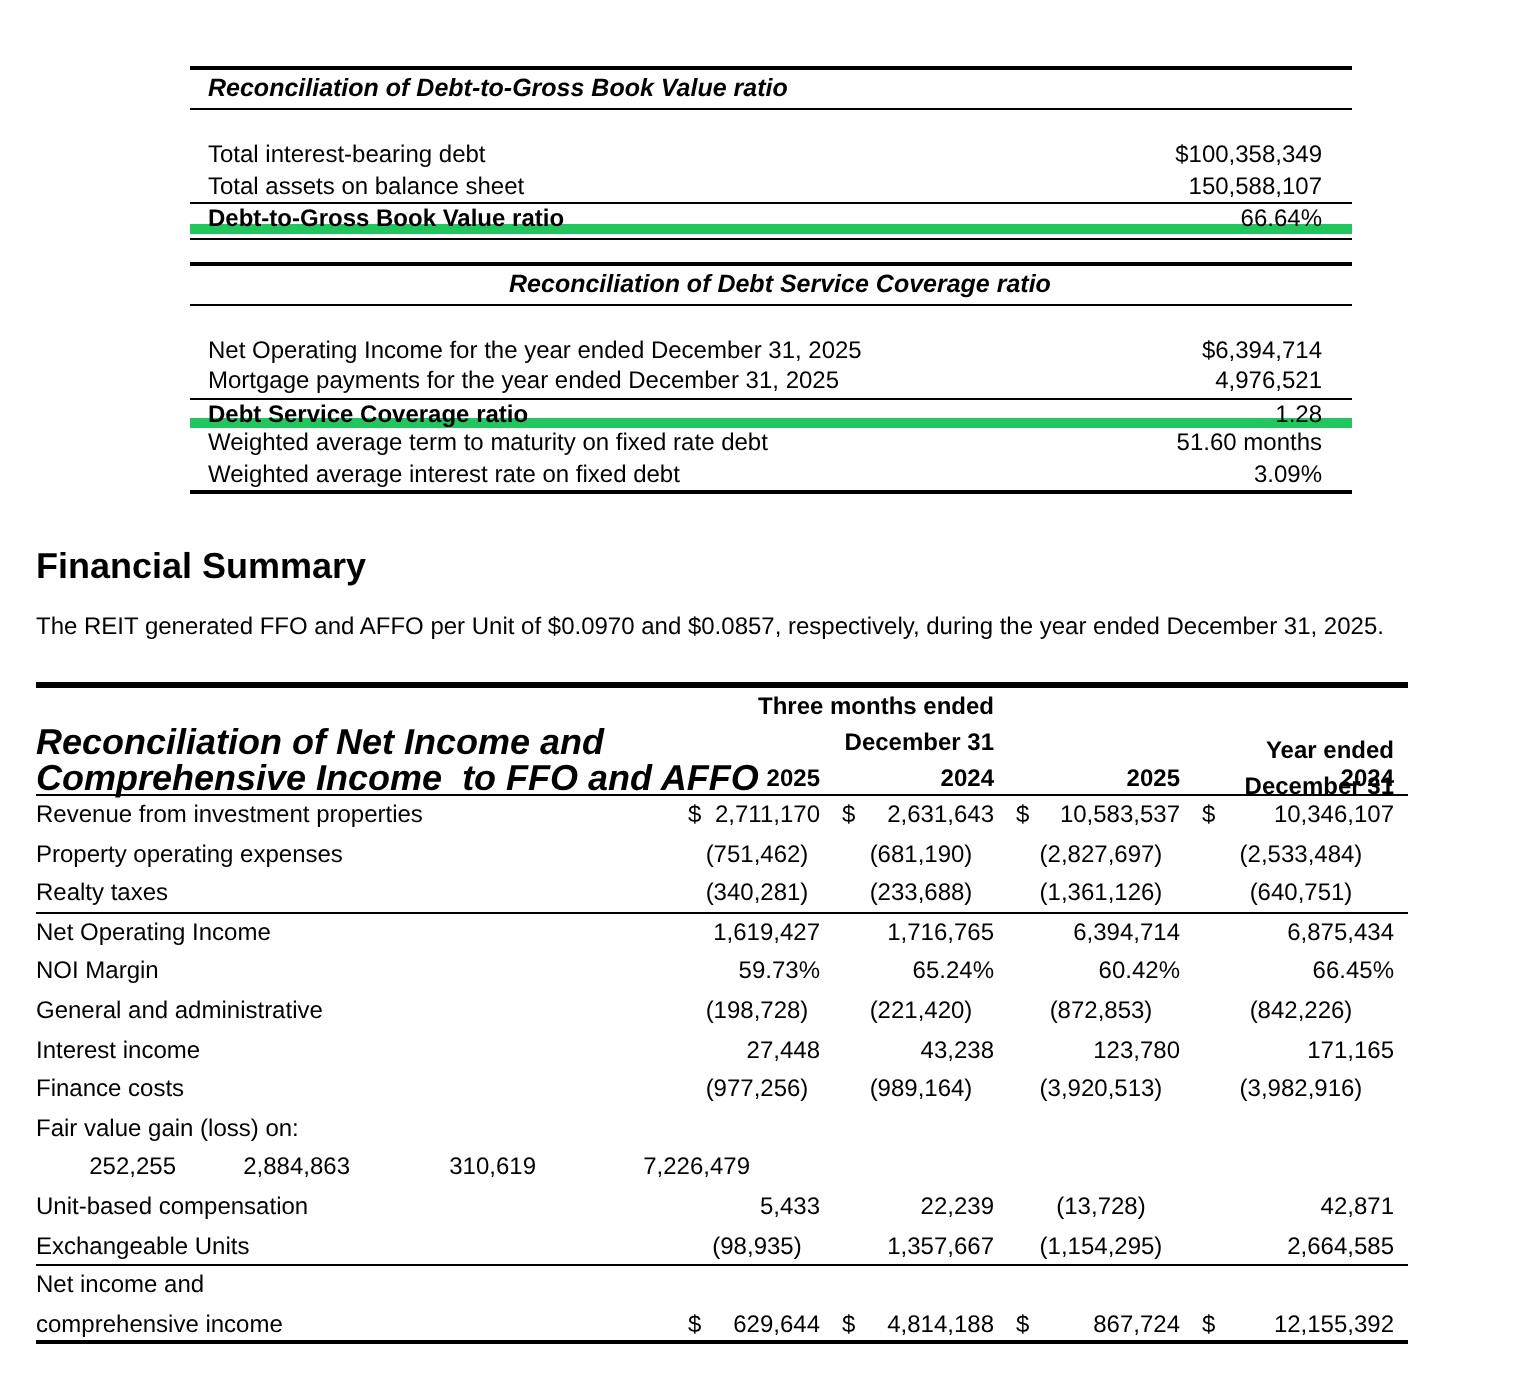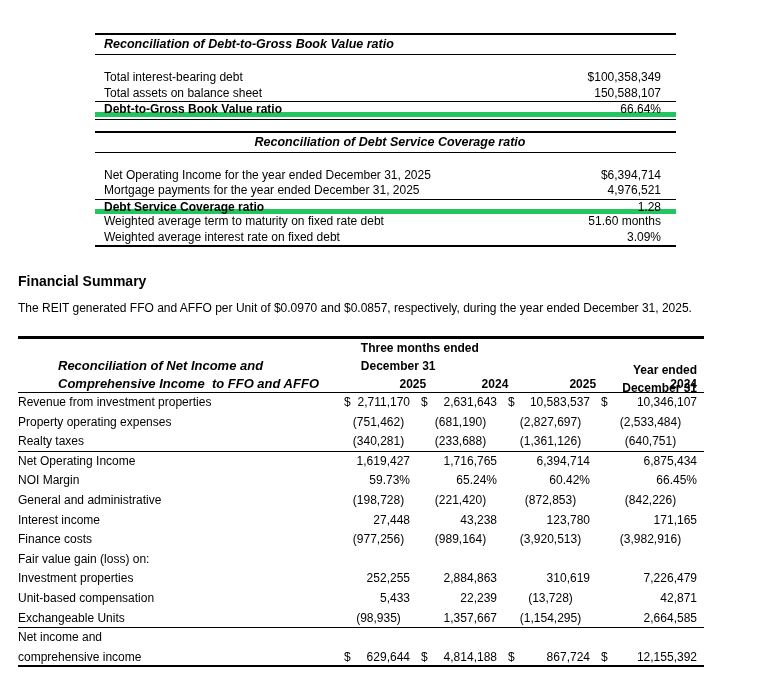--- a/index.html
+++ b/index.html
@@ -29,31 +29,31 @@
   }
   .st-total {
     border-top: 1px solid #000; border-bottom: 5px solid #22c55e;
   }
   .st-total .lbl { font-weight: bold; }
   .rule2 { height: 3px; border-bottom: 1px solid #000; }
   .st-bottom { border-bottom: 2.5px solid #000; text-align: center; }
   .tbl2 { margin-top: 11px; }
 
   
-  .fs-heading { margin: 26px 0 0 18px; font-weight: bold; font-size: 14px; }
+  .fs-heading { margin: 26px 0 0 18px; font-weight: bold; font-size: 18px; }
   .fs-para { margin: 11px 0 0 18px; width: 740px; line-height: 16px; }
 
   
   .t3 { width: 686px; margin: 20px 0 0 18px; border-top: 3px solid #000; }
   .hdr-line { display: flex; height: 18px; line-height: 18px; }
   .hdr-label {
     width: 322px; font-weight: bold; font-style: italic;
-    white-space: pre; font-size: 13px; margin-left: 40px;
-  }
-  .hdr-g1 { width: 164px; padding-right: 7px; font-weight: bold; }
+    white-space: pre; font-size: 18px;
+  }
+  .hdr-g1 { width: 164px; text-align: right; padding-right: 7px; font-weight: bold; }
   .hdr-g2 { width: 200px; text-align: right; padding-right: 7px; font-weight: bold; margin-top: 22px; }
   .hdr-years { border-bottom: 1.5px solid #000; }
   .yr { font-weight: bold; text-align: right; padding-right: 7px; }
 
   .row { display: flex; height: 19.6px; line-height: 19.4px; }
   .c0 { width: 322px; }
   .c1 { width: 77px; }
   .c2 { width: 87px; }
   .c3 { width: 93px; }
   .c4 { width: 107px; }
@@ -211,21 +211,20 @@
 
   <div class="row">
     <div class="c0">Fair value gain (loss) on:</div>
     <div class="c1"></div>
     <div class="c2"></div>
     <div class="c3"></div>
     <div class="c4"></div>
   </div>
 
   <div class="row">
-    <div class="c0">Investment properties</div>
     <div class="c1 num">252,255</div>
     <div class="c2 num">2,884,863</div>
     <div class="c3 num">310,619</div>
     <div class="c4 num">7,226,479</div>
   </div>
 
   <div class="row">
     <div class="c0">Unit-based compensation</div>
     <div class="c1 num">5,433</div>
     <div class="c2 num">22,239</div>

